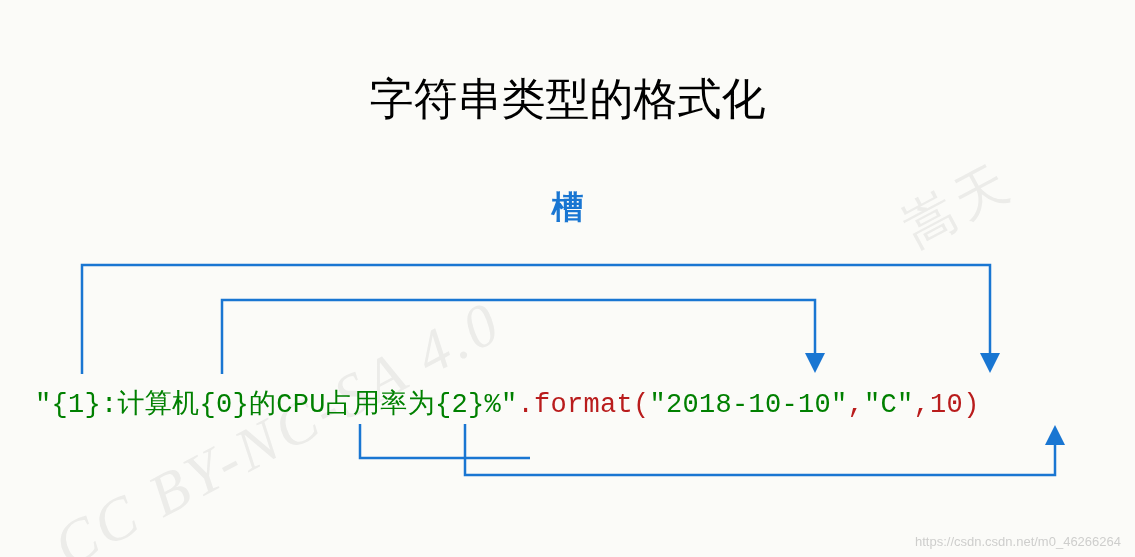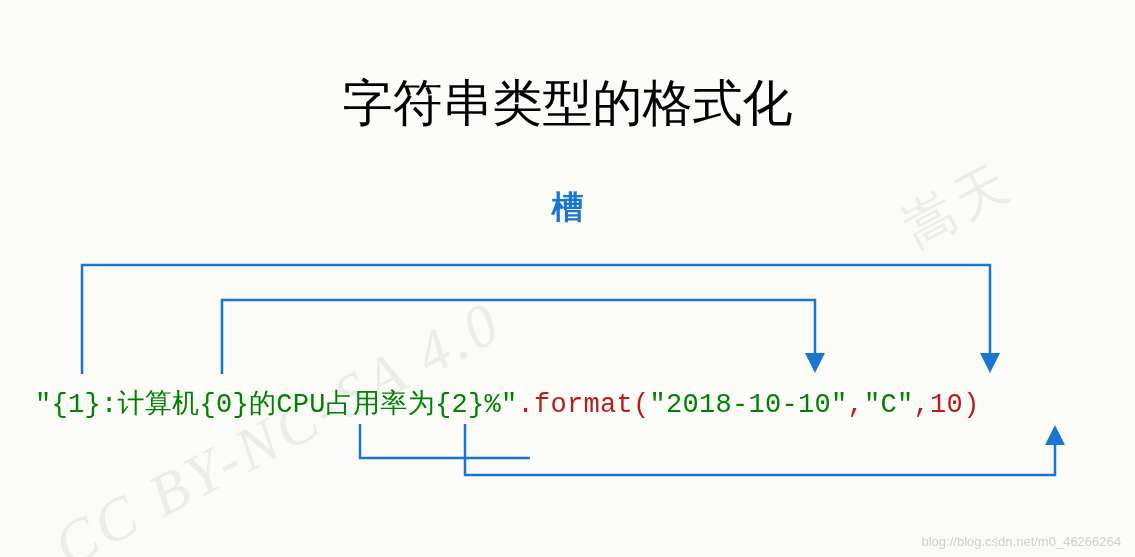--- a/index.html
+++ b/index.html
@@ -10,21 +10,21 @@
       font-family: "Microsoft YaHei", "SimHei", sans-serif;
       position: relative;
       overflow: hidden;
     }
     .title {
       position: absolute;
       top: 70px;
       left: 0;
       right: 0;
       text-align: center;
-      font-size: 50px;
+      font-size: 44px;
       color: #000;
       font-weight: 400;
     }
     .slot-label {
       position: absolute;
       top: 186px;
       left: 0;
       right: 0;
       text-align: center;
       font-size: 32px;
@@ -74,21 +74,21 @@
       font-size: 13px;
       color: rgba(150,150,150,0.45);
       font-family: Arial, sans-serif;
     }
   </style>
 </head>
 <body>
 
 <div class="watermark-lic" style="top:400px; left:30px;">CC BY-NC-SA 4.0</div>
 <div class="watermark-cn" style="top:170px; left:900px;">嵩天</div>
-<div class="watermark-url">blog://blog.csdn.net/m0_46266264</div>
+<div class="watermark-url">https://csdn.csdn.net/m0_46266264</div>
 
 <h1 class="title">字符串类型的格式化</h1>
 <div class="slot-label">槽</div>
 
 <div class="code-line">
   <span class="green">"{1}</span><span class="green">:计算机</span><span class="green">{0}</span><span class="green">的CPU占用率为</span><span class="green">{2}</span><span class="green">%"</span><span class="black">.format(</span><span class="green">"2018-10-10"</span><span class="black">,</span><span class="green">"C"</span><span class="black">,</span><span class="black">10</span><span class="black">)</span>
 </div>
 
 <svg class="arrows">
   <defs>

